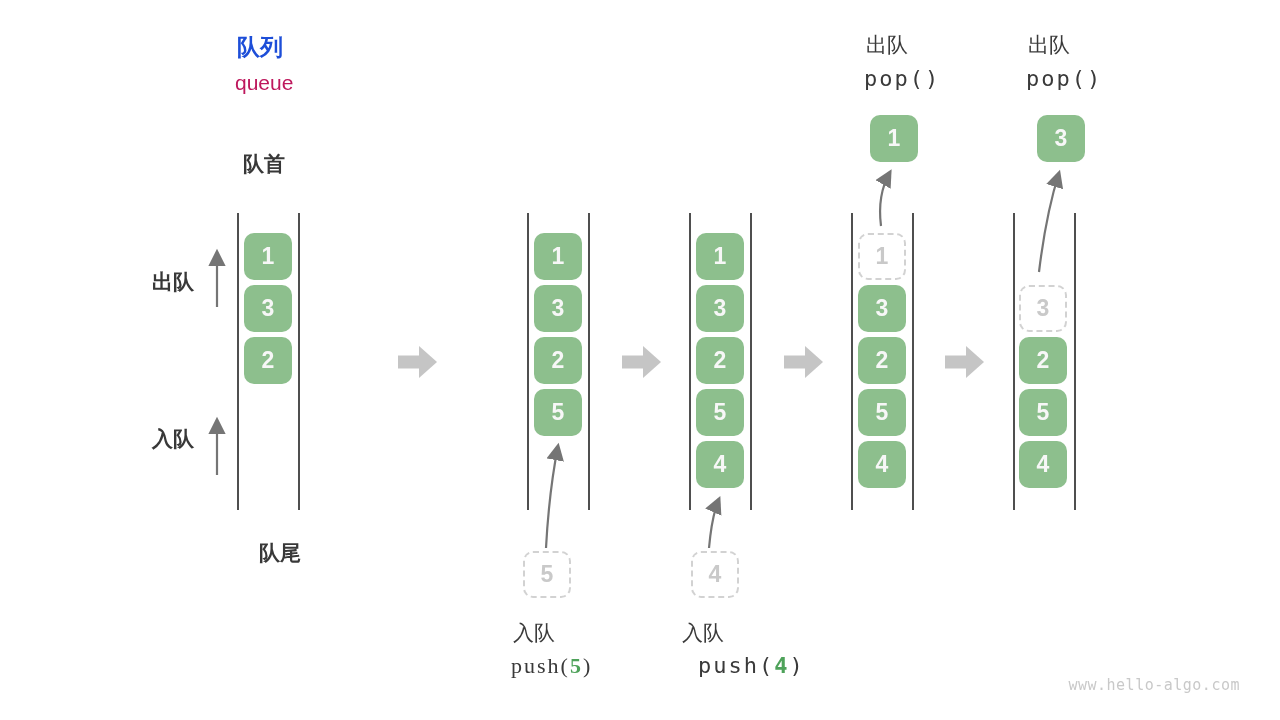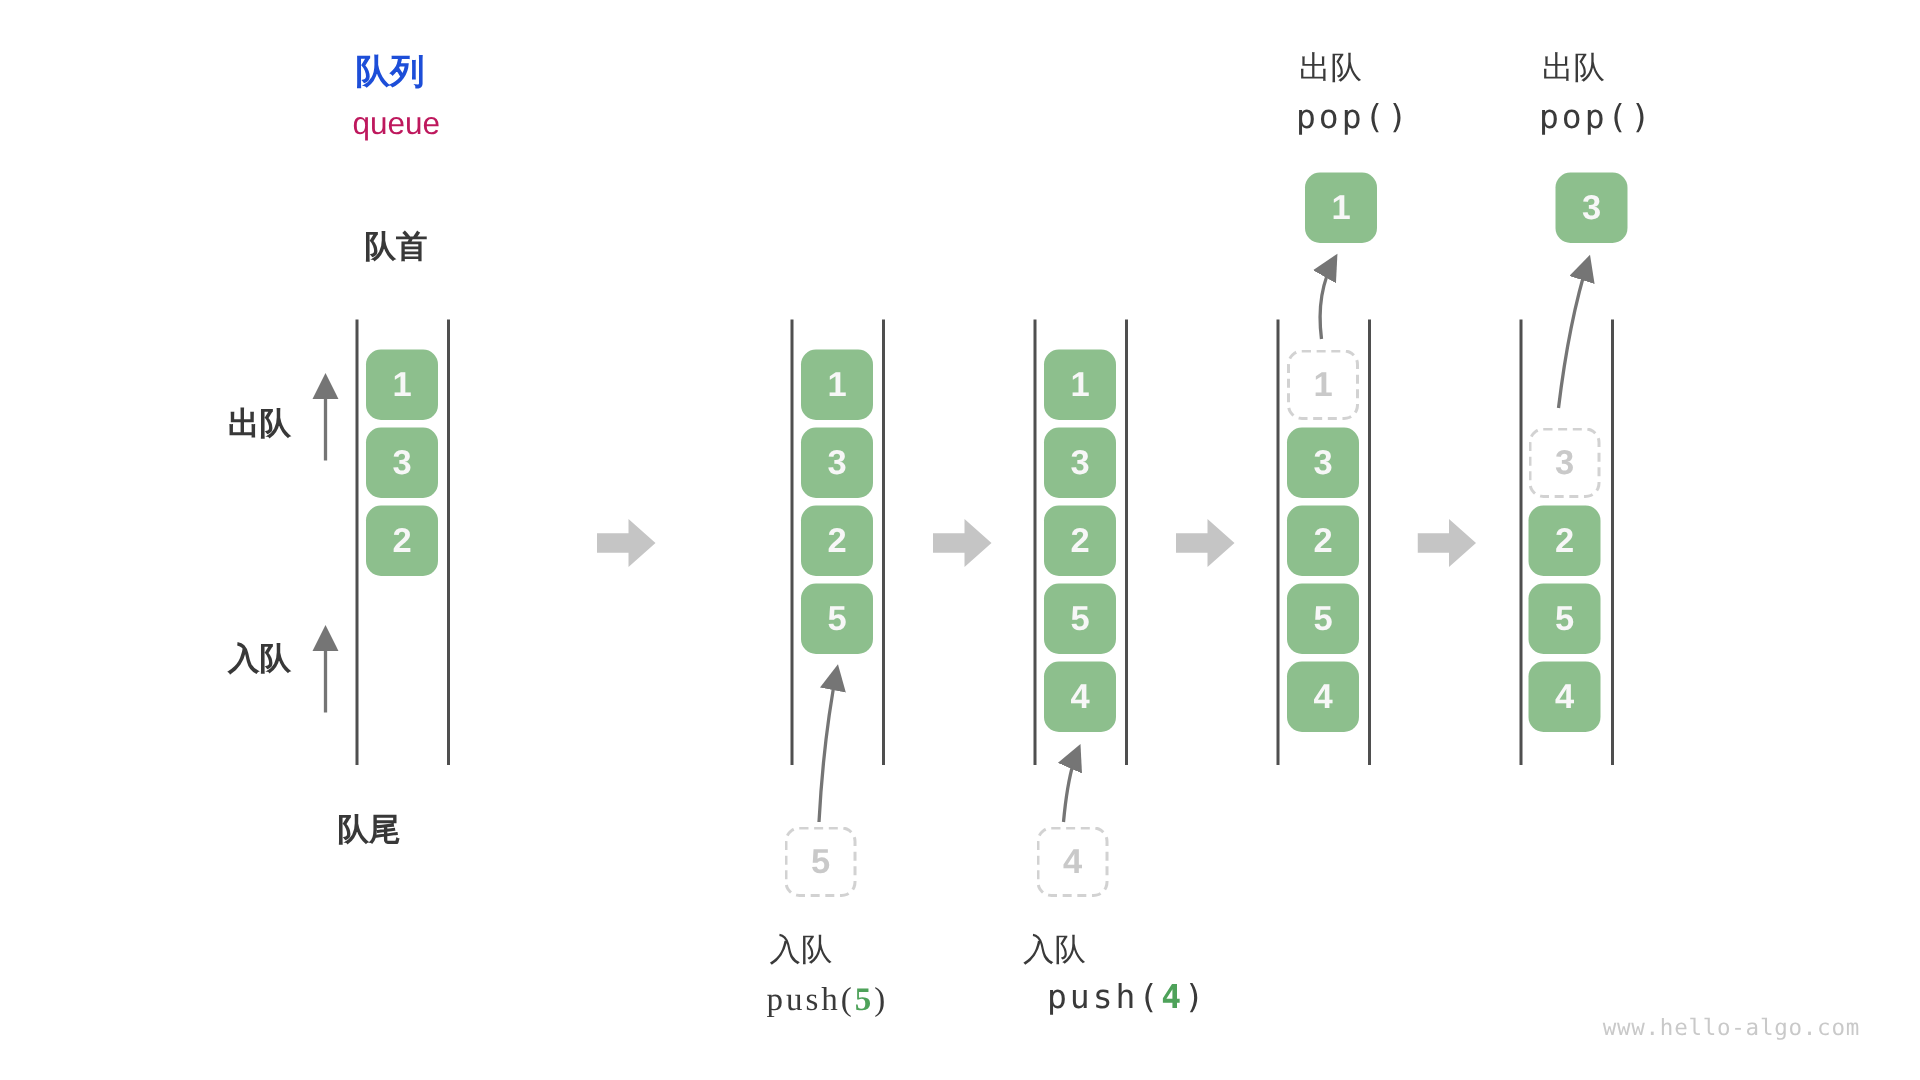--- a/index.html
+++ b/index.html
@@ -36,21 +36,21 @@
 </style>
 </head>
 <body>
 
 <div class="canvas">
 
   <div class="abs title-zh" style="left:237px; top:32px;">队列</div>
   <div class="abs title-en" style="left:235px; top:71px;">queue</div>
 
   <div class="abs zh-bold" style="left:243px; top:150px;">队首</div>
-  <div class="abs zh-bold" style="left:225px; top:539px;">队尾</div>
+  <div class="abs zh-bold" style="left:259px; top:539px;">队尾</div>
 
   <div class="abs zh-bold" style="left:152px; top:268px;">出队</div>
   <div class="abs zh-bold" style="left:152px; top:425px;">入队</div>
 
   <svg class="abs overlay" style="left:0; top:0;" width="1280" height="720" viewBox="0 0 1280 720">
     <defs>
       <marker id="ah" markerWidth="9" markerHeight="9" refX="6.5" refY="4" orient="auto">
         <path d="M0,0 L8,4 L0,8 Z" fill="#757575"></path>
       </marker>
     </defs>

